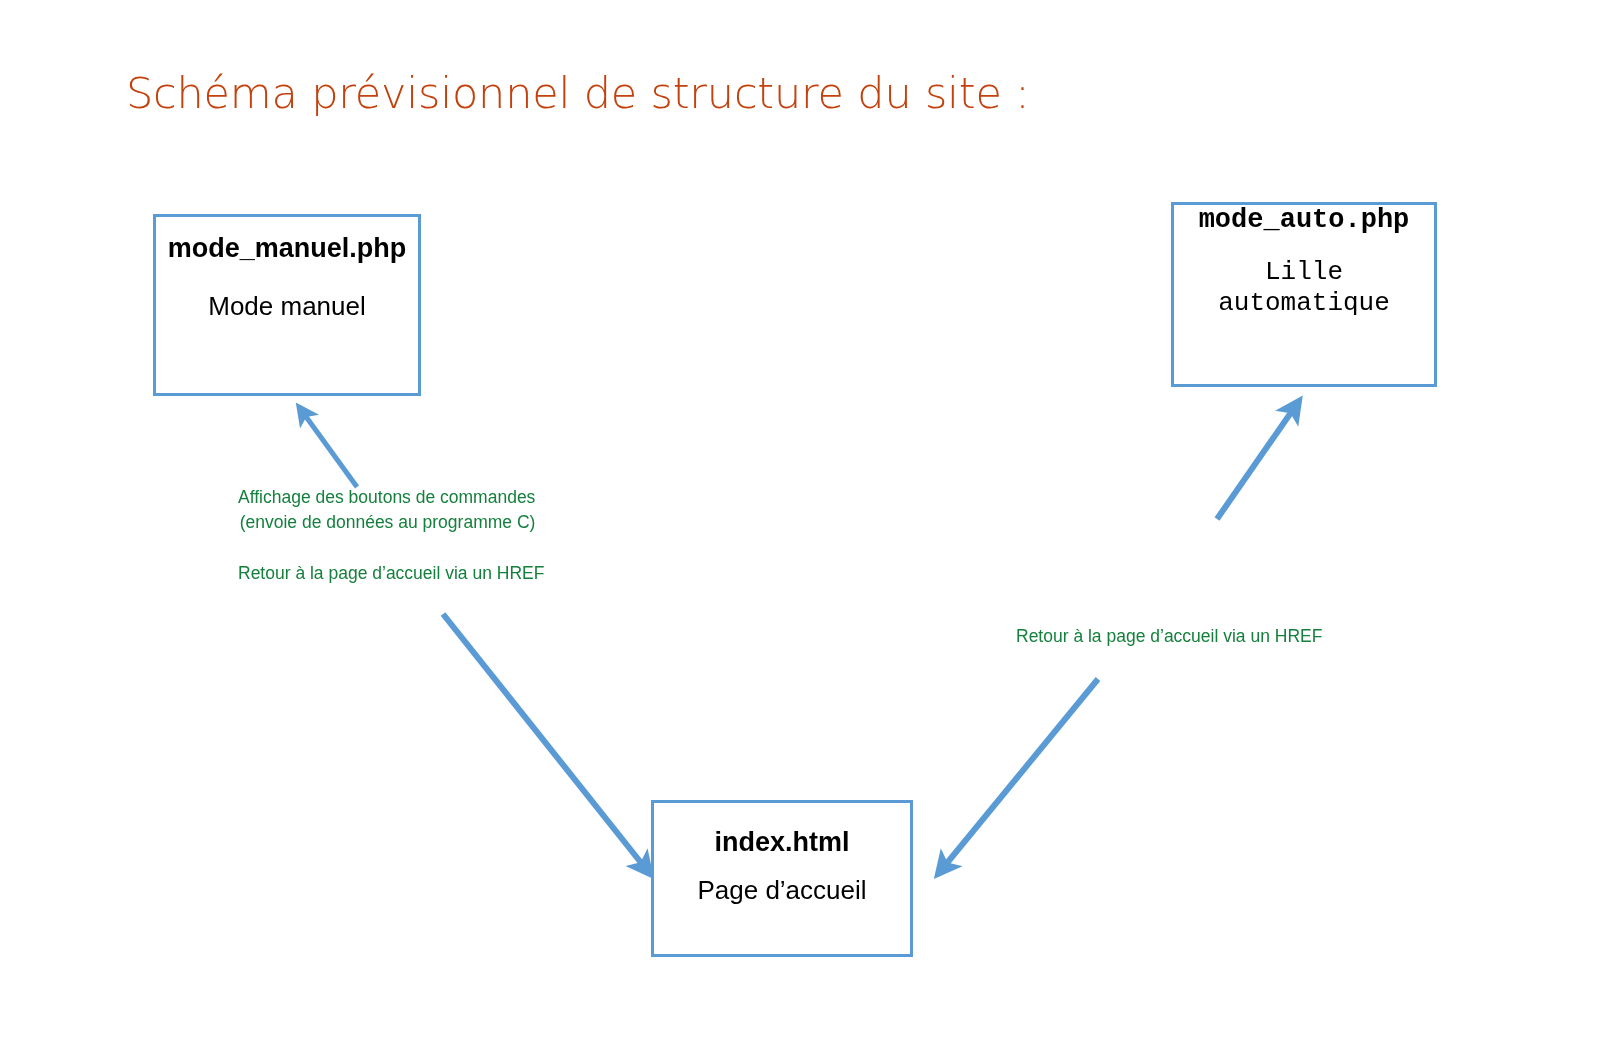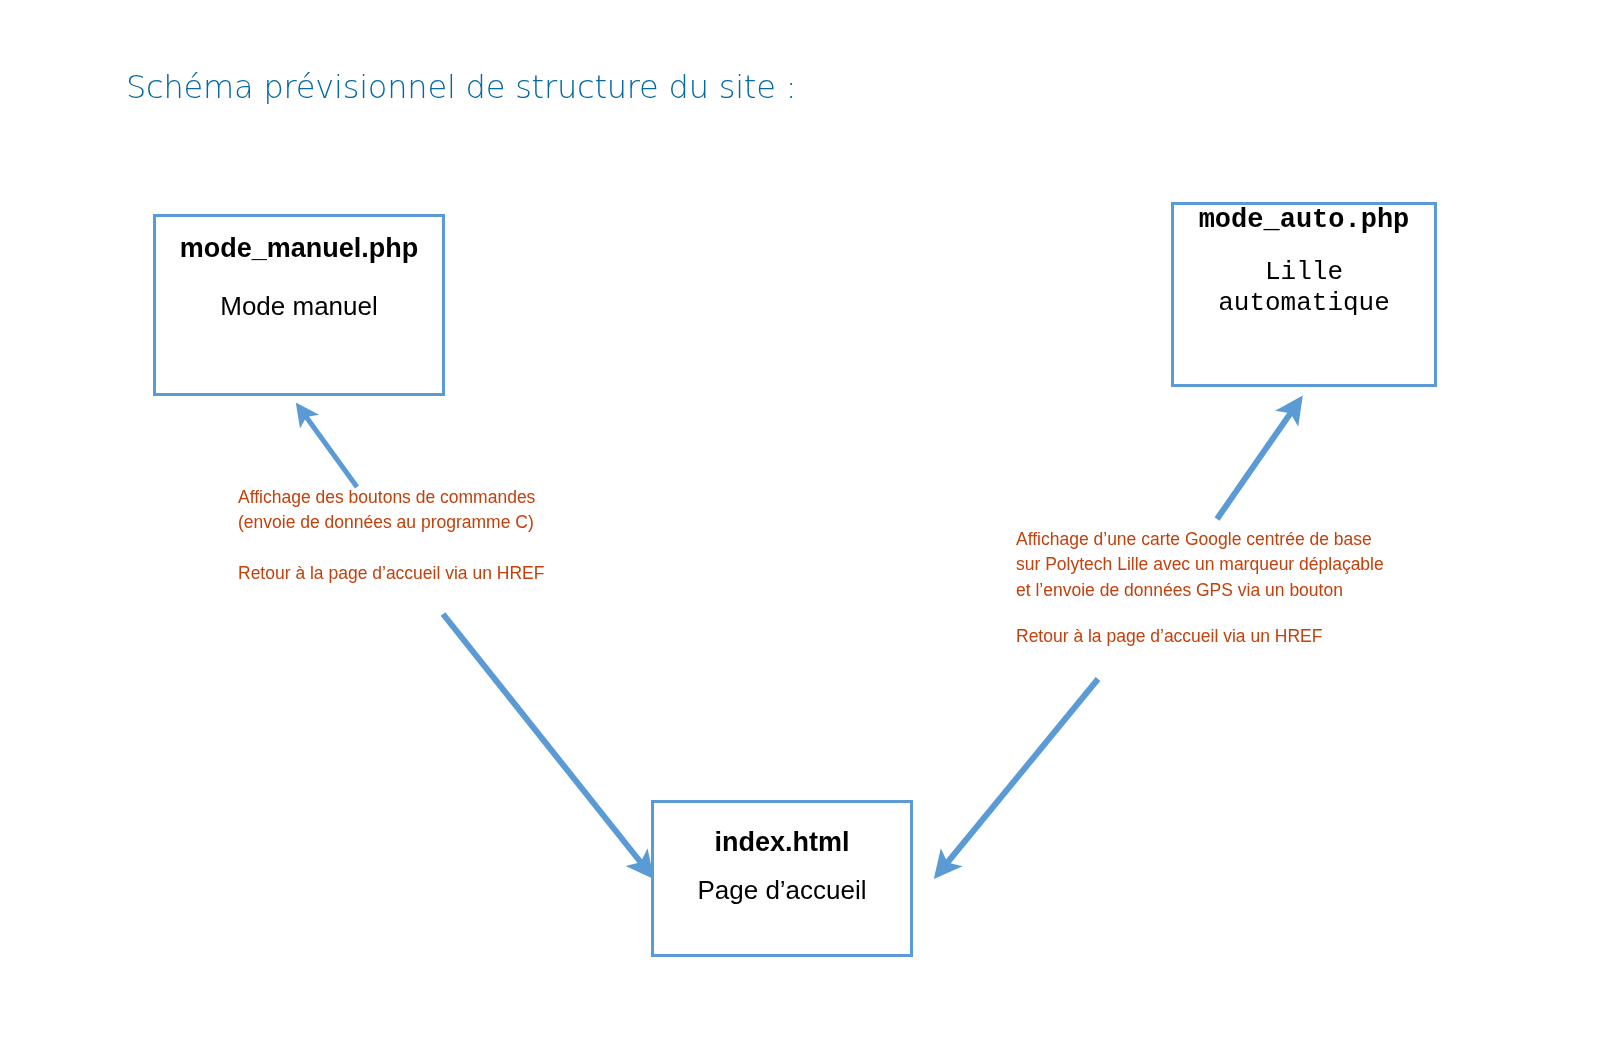--- a/index.html
+++ b/index.html
@@ -26,23 +26,23 @@
     left: 0;
     top: 0;
     width: 1600px;
     height: 1050px;
     pointer-events: none;
   }
   .page-title {
     position: absolute;
     left: 126px;
     top: 68px;
-    font-size: 32px;
+    font-size: 43px;
     font-weight: 300;
-    color: #0369a1;
+    color: #c2410c;
     letter-spacing: -0.2px;
     white-space: nowrap;
     font-family: "DejaVu Sans", sans-serif;
     font-stretch: condensed;
   }
   .node-box {
     position: absolute;
     box-sizing: border-box;
     border: 3px solid #5B9BD5;
     background: #ffffff;
@@ -63,21 +63,21 @@
   .node-sub {
     font-size: 26px;
     font-weight: normal;
     color: #000000;
     line-height: 1.2;
     width: 100%;
   }
   #box-manuel {
     left: 153px;
     top: 214px;
-    width: 292px;
+    width: 268px;
     height: 182px;
     padding-top: 16px;
   }
   #box-manuel .node-title { padding: 0 22px; }
   #box-manuel .node-sub { margin-top: 26px; }
 
   #box-auto {
     left: 1171px;
     top: 202px;
     width: 266px;
@@ -90,24 +90,25 @@
     left: 651px;
     top: 800px;
     width: 262px;
     height: 157px;
     padding-top: 24px;
   }
   #box-index .node-sub { margin-top: 16px; }
 
   .annotation {
     position: absolute;
-    color: #c2410c;
+    color: #15803d;
     font-size: 17.5px;
     line-height: 1.45;
     white-space: pre-line;
+    text-align: right;
   }
   #annot-left-1 { left: 238px; top: 485px; }
   #annot-left-2 { left: 238px; top: 561px; }
   #annot-right-1 { left: 1016px; top: 527px; }
   #annot-right-2 { left: 1016px; top: 624px; }
 </style>
 </head>
 <body>
 
 <div id="canvas">
@@ -143,19 +144,16 @@
   <div class="node-box" id="box-index">
     <div class="node-title">index.html</div>
     <div class="node-sub">Page d’accueil</div>
   </div>
 
   <div class="annotation" id="annot-left-1">Affichage des boutons de commandes
 (envoie de données au programme C)</div>
 
   <div class="annotation" id="annot-left-2">Retour à la page d’accueil via un HREF</div>
 
-  <div class="annotation" id="annot-right-1">Affichage d’une carte Google centrée de base
-sur Polytech Lille avec un marqueur déplaçable
-et l’envoie de données GPS via un bouton</div>
 
   <div class="annotation" id="annot-right-2">Retour à la page d’accueil via un HREF</div>
 
 </div>
 
 </body></html>

